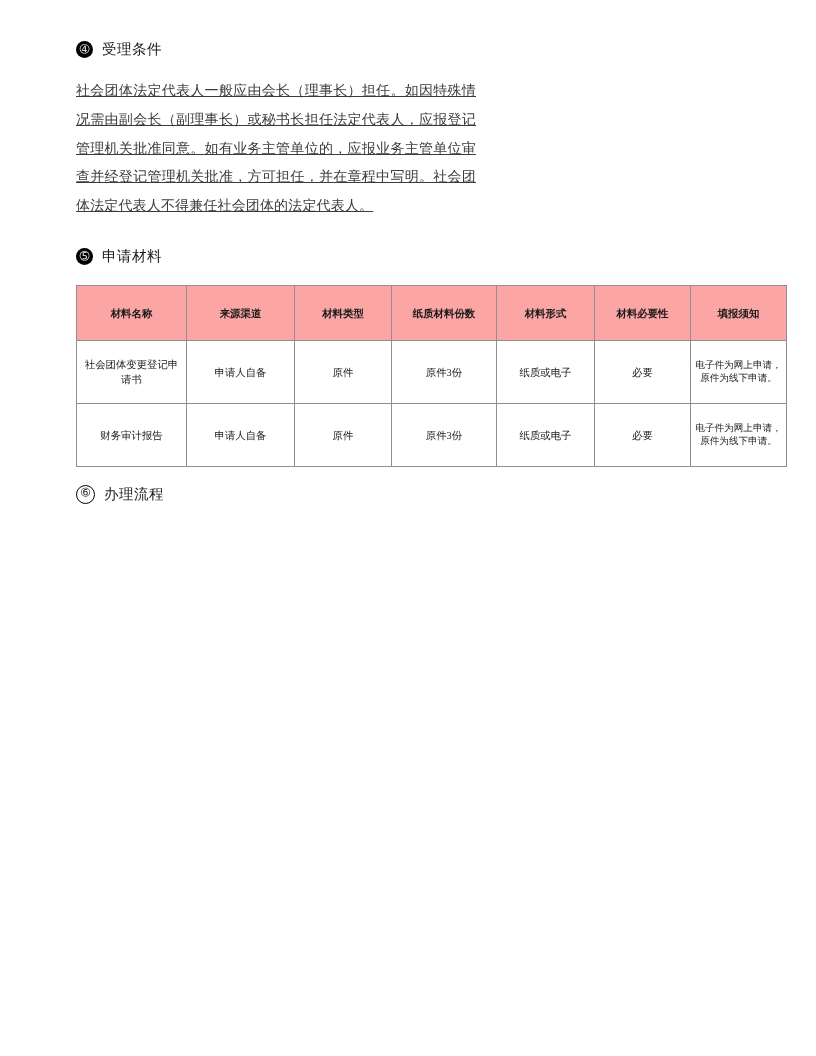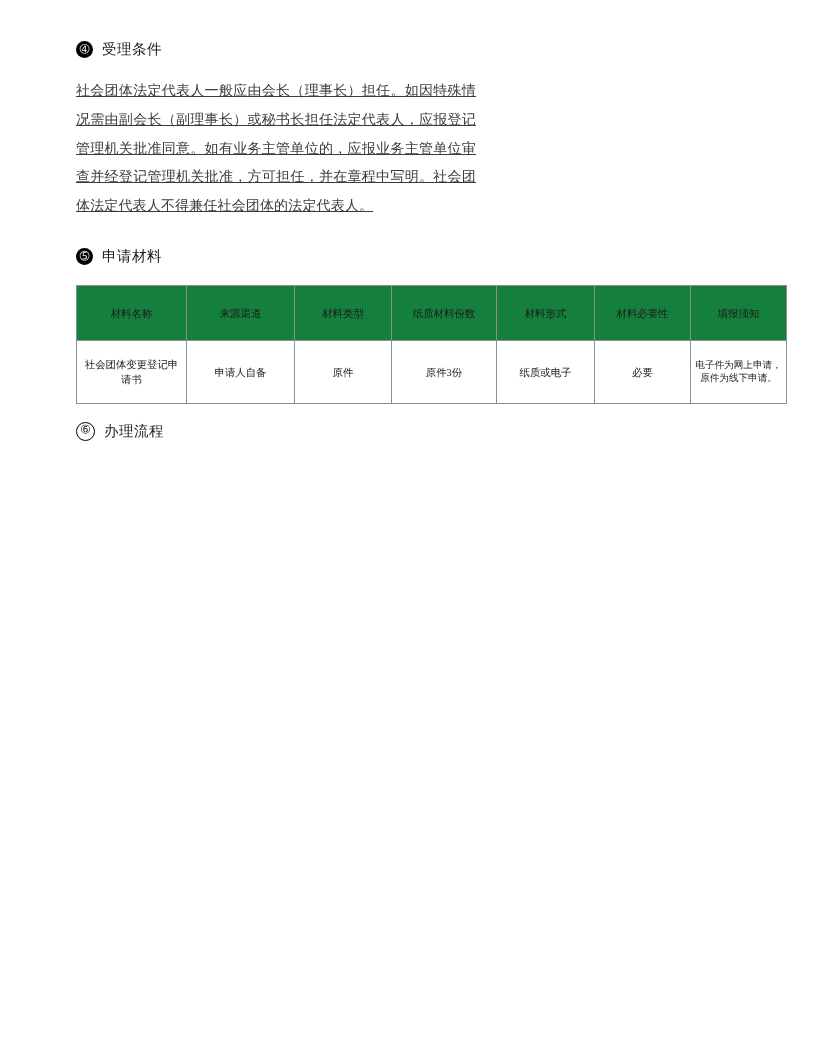--- a/index.html
+++ b/index.html
@@ -87,23 +87,23 @@
   table.materials td {
     border: 1px solid #8f8f8f;
     text-align: center;
     vertical-align: middle;
     font-size: 10.4px;
     line-height: 1.45;
     padding: 4px 3px;
     font-family: "Liberation Serif", serif;
   }
   table.materials thead th {
-    background: #15803d;
+    background: #fca5a5;
     height: 46px;
-    font-weight: normal;
+    font-weight: bold;
     color: #1a1a1a;
   }
   table.materials tbody td {
     height: 54px;
     color: #1a1a1a;
   }
   table.materials tbody td.note {
     font-size: 9.6px;
     line-height: 1.35;
   }
@@ -145,20 +145,29 @@
         <tbody>
           <tr>
             <td>社会团体变更登记申请书</td>
             <td>申请人自备</td>
             <td>原件</td>
             <td>原件3份</td>
             <td>纸质或电子</td>
             <td>必要</td>
             <td class="note">电子件为网上申请，原件为线下申请。</td>
           </tr>
+          <tr>
+            <td>财务审计报告</td>
+            <td>申请人自备</td>
+            <td>原件</td>
+            <td>原件3份</td>
+            <td>纸质或电子</td>
+            <td>必要</td>
+            <td class="note">电子件为网上申请，原件为线下申请。</td>
+          </tr>
         </tbody>
       </table>
     </div>
 
     <div class="section sec-flow">
       <span class="marker outline">➅</span>
       <span class="sec-title">办理流程</span>
     </div>
 
   </div>

